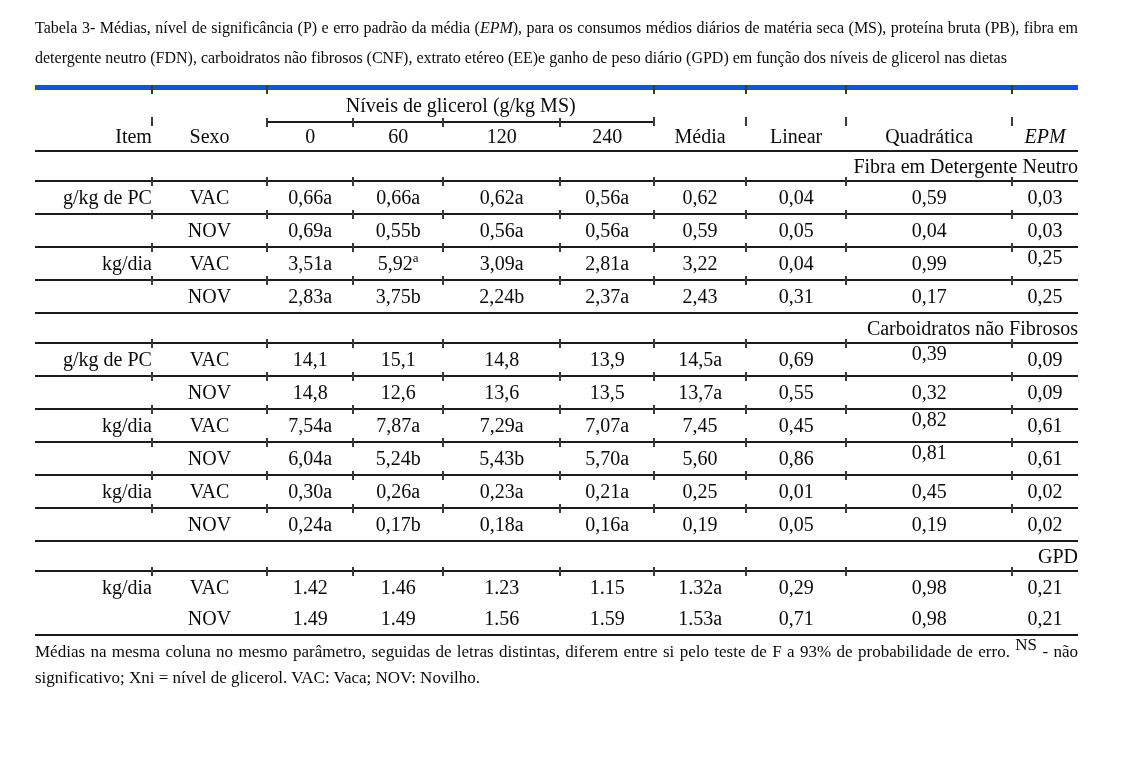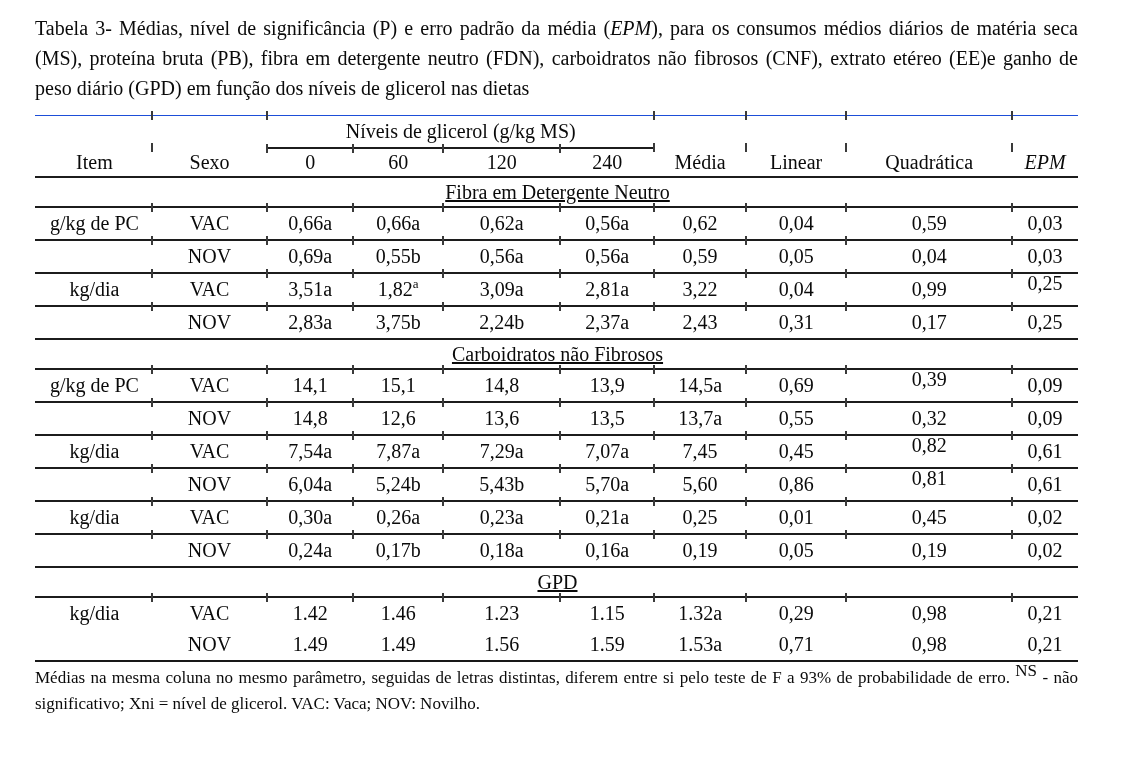--- a/index.html
+++ b/index.html
@@ -3,41 +3,41 @@
 <meta charset="utf-8">
 <style>
   html,body{margin:0;padding:0;background:#ffffff;}
   body{
     width:1123px;height:774px;color:#000;
     font-family:"Liberation Serif","DejaVu Serif",serif;
     -webkit-font-smoothing:antialiased;
   }
   .page{padding:13px 0 0 35px;}
   .caption{
-    width:1043px;font-size:20px;line-height:30px;
+    width:1043px;font-size:16px;line-height:30px;
     text-align:justify;margin:0 0 9px 0;color:#0a0a0a;
   }
   .it{font-style:italic;}
   .fsup{font-size:12px;line-height:0;vertical-align:super;}
   table{
     width:1043px;border-collapse:collapse;table-layout:fixed;
-    border-top:1px solid #1d4ed8;
+    border-top:5px solid #1d4ed8;
     margin-top:12px;
   }
   td,th{
     font-size:20px;font-weight:normal;text-align:center;vertical-align:middle;
     padding:0;white-space:nowrap;overflow:visible;color:#0a0a0a;
   }
   thead td{height:31px;border:none;}
   td.spanner{border-bottom:2px solid #1c1c1c;}
   thead th{height:27px;border-bottom:2px solid #1c1c1c;}
-  th.left, td.item{text-align:center;padding-left:2px;}
+  th.left, td.item{text-align:right;padding-left:2px;}
   tr.section td{
     height:28px;border-bottom:2px solid #1c1c1c;
-    text-align:center;padding-left:2px;text-decoration:underline;
+    text-align:right;padding-left:2px;
   }
   tbody td{height:31px;border-bottom:2px solid #1c1c1c;}
   tr.noline td{border-bottom:none;}
   tbody tr:last-child td{border-bottom:2px solid #181818;}
   .tk{position:relative;}
   .tk::before{
     content:"";position:absolute;left:-1px;top:-5px;
     width:2px;height:9px;background:#3a3a3a;
   }
   .raised{position:relative;top:-6px;display:inline-block;}
@@ -114,21 +114,21 @@
           <td class="tk">0,56a</td>
           <td class="tk">0,59</td>
           <td class="tk">0,05</td>
           <td class="tk">0,04</td>
           <td class="tk">0,03</td>
         </tr>
         <tr>
           <td class="item">kg/dia</td>
           <td class="tk">VAC</td>
           <td class="tk">3,51a</td>
-          <td class="tk"><span>1,82</span><sup class="ss">a</sup></td>
+          <td class="tk"><span>5,92</span><sup class="ss">a</sup></td>
           <td class="tk">3,09a</td>
           <td class="tk">2,81a</td>
           <td class="tk">3,22</td>
           <td class="tk">0,04</td>
           <td class="tk">0,99</td>
           <td class="tk"><span class="raised">0,25</span></td>
         </tr>
         <tr>
           <td class="item"></td>
           <td class="tk">NOV</td>

